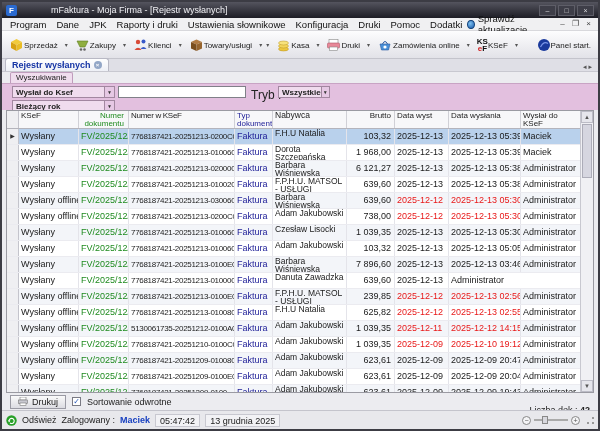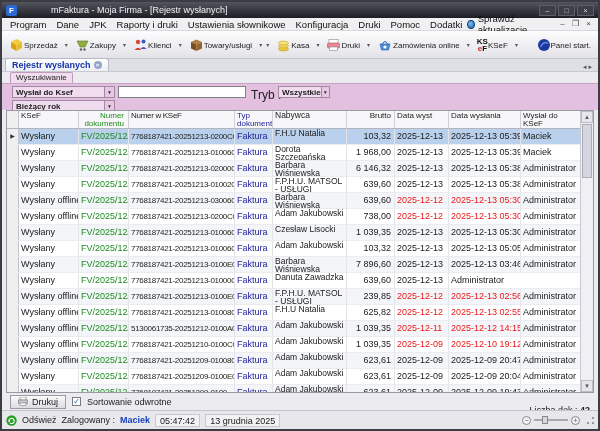--- a/index.html
+++ b/index.html
@@ -304,21 +304,21 @@
             <div class="bcell c8">2025-12-13 05:39</div>
             <div class="bcell c9">Maciek</div>
           </div>
           <div class="grow alt">
             <div class="bcell c0"></div>
             <div class="bcell c1">Wysłany</div>
             <div class="bcell c2">FV/2025/12/41</div>
             <div class="bcell c3">7768187421-20251213-020000FEE61F-E1</div>
             <div class="bcell c4">Faktura</div>
             <div class="bcell c5">Barbara Wiśniewska</div>
-            <div class="bcell c6">6 146,32</div>
+            <div class="bcell c6">6 121,27</div>
             <div class="bcell c7">2025-12-13</div>
             <div class="bcell c8">2025-12-13 05:38</div>
             <div class="bcell c9">Administrator</div>
           </div>
           <div class="grow">
             <div class="bcell c0"></div>
             <div class="bcell c1">Wysłany</div>
             <div class="bcell c2">FV/2025/12/42</div>
             <div class="bcell c3">7768187421-20251213-010020F0E61F-95</div>
             <div class="bcell c4">Faktura</div>

